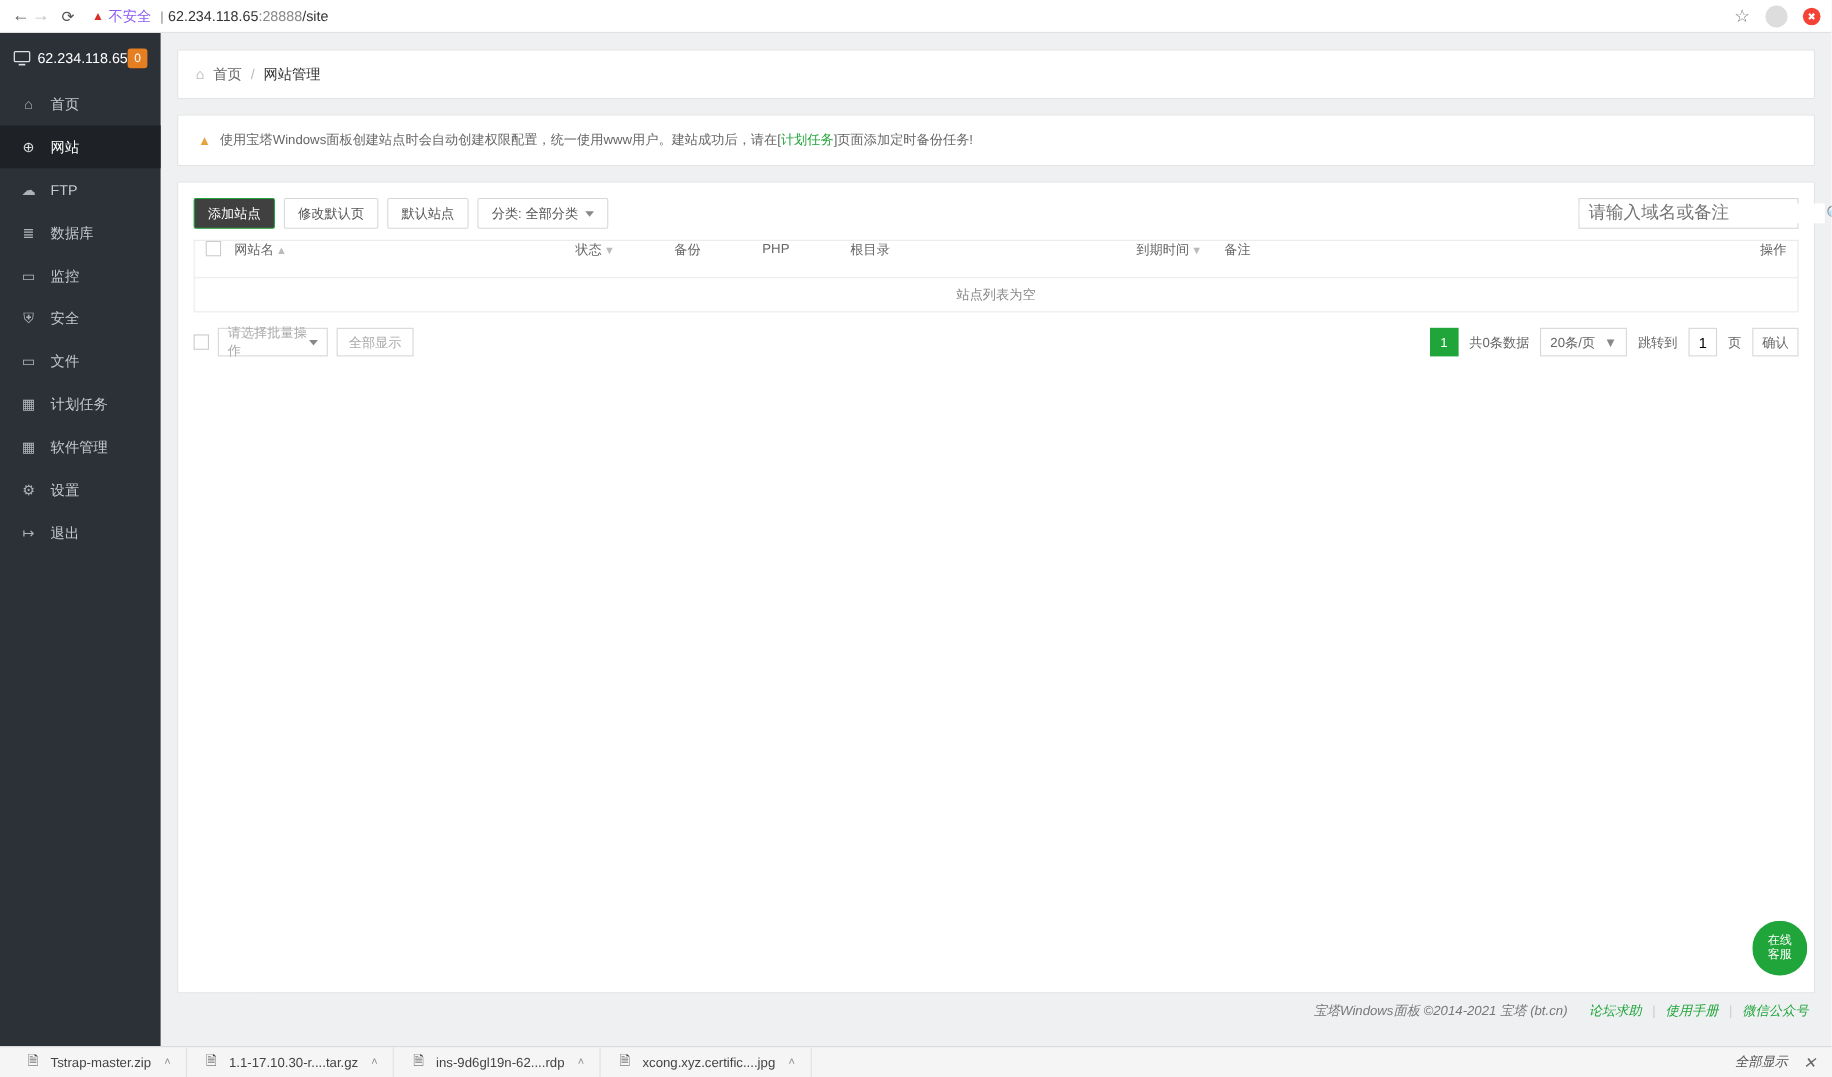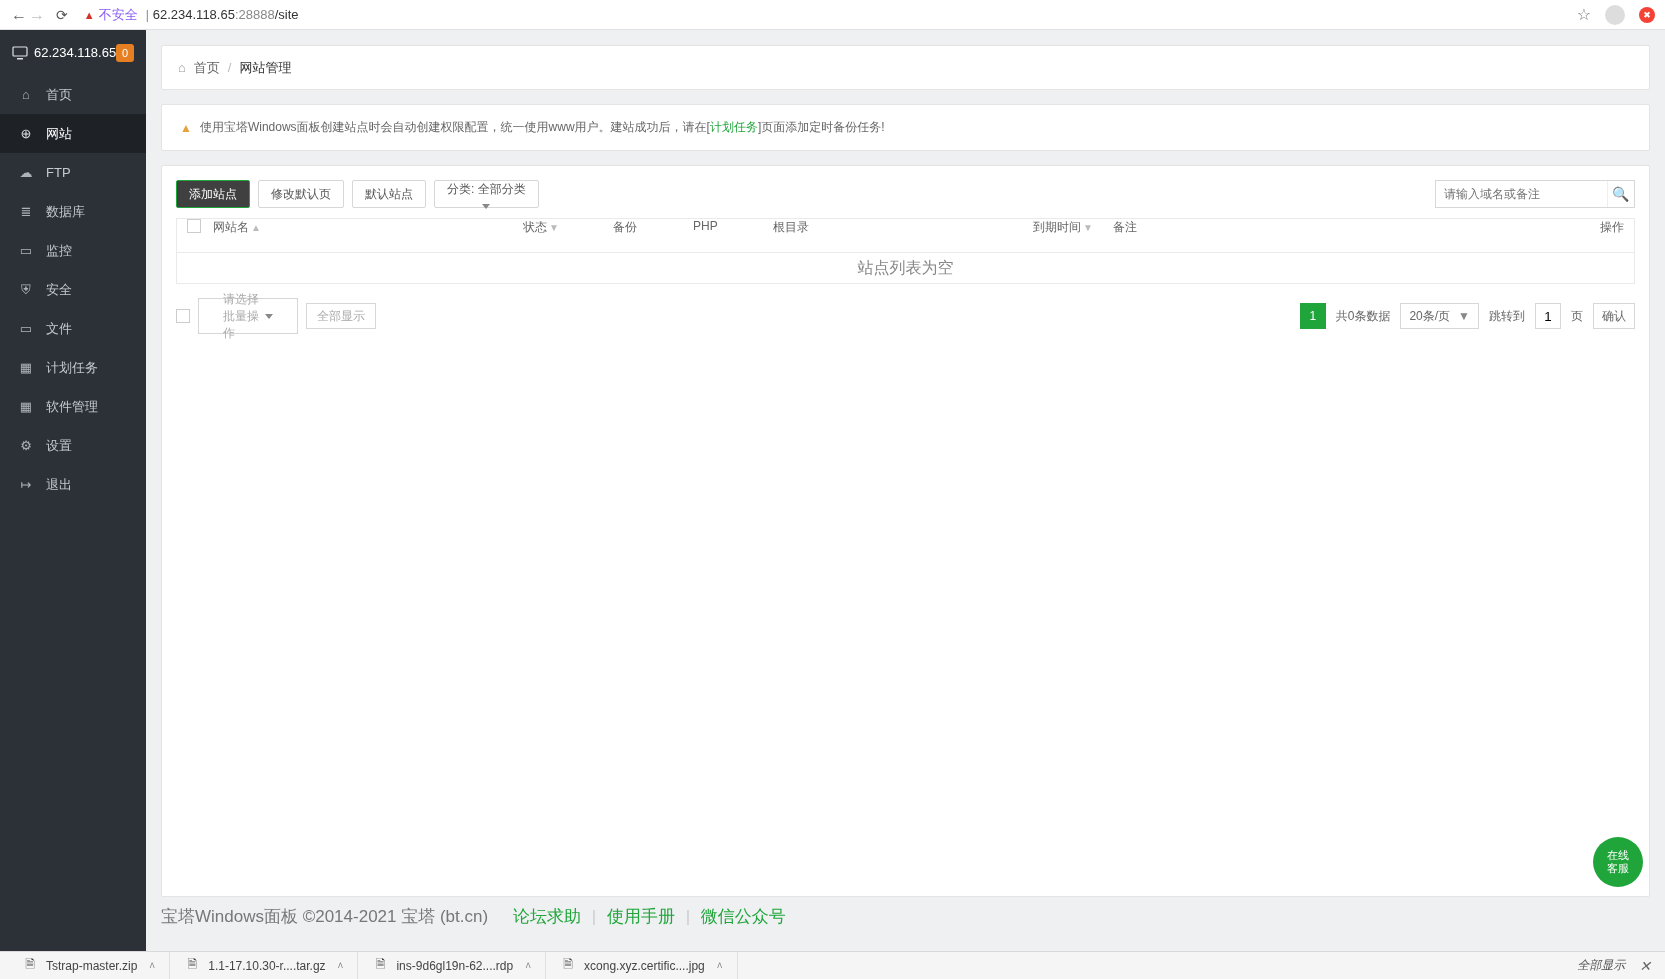--- a/index.html
+++ b/index.html
@@ -39,46 +39,46 @@
 
 .tip-bar { background:#fff; border:1px solid #e4e4e4; border-radius:2px; padding: 14px 18px; margin-top: 14px; font-size:12px; color:#666; display:flex; align-items:center; gap:8px; }
 .tip-bar .warn { color:#e6a23c; }
 .tip-bar .link { color:#20a53a; }
 
 .content { background:#fff; border:1px solid #e4e4e4; border-radius:2px; margin-top: 14px; padding: 14px; flex:1; position:relative; }
 
 .toolbar { display:flex; align-items:center; gap:8px; }
 .btn { height:28px; padding:0 12px; background:#fff; border:1px solid #d7d7d7; border-radius:2px; font-size:12px; color:#555; display:flex; align-items:center; cursor:pointer; }
 .btn.primary { background:#404040; color:#fff; border-color:#20a53a; }
-.btn.sel { gap:6px;flex-direction:column; }
+.btn.sel { gap:6px; }
 .caret { border-left:4px solid transparent;border-right:4px solid transparent;border-top:5px solid #888; }
 .spacer { flex:1; }
 .search-wrap { border:1px solid #d7d7d7; height:28px; width: 200px; display:flex; align-items:center; }
-.search-input { flex:1; border:none; outline:none; padding:0 8px; font-size:12px; }
+.search-input { flex:1; border:none; outline:none; padding:0 8px; font-size:16px; }
 .search-btn { width:28px; display:flex;align-items:center;justify-content:center; color:#888; font-size:14px; cursor:pointer; border-left:1px solid #eee; height:100%;}
 
 .table { margin-top: 10px; border:1px solid #eaeaea; }
 .thead { display:flex; height:34px; align-items:flex-start; font-size:12px; color:#666; border-bottom:1px solid #eaeaea; padding:0 10px; }
 .th-check { width: 26px; }
 .sort-arrow { color:#bbb; font-size:10px; margin-left:2px; }
-.empty-row { height: 30px; display:flex; align-items:center; justify-content:center; color:#888; font-size:16px; }
+.empty-row { height: 30px; display:flex; align-items:center; justify-content:center; color:#888; font-size:12px; }
 
 .pager-row { display:flex; align-items:center; margin-top: 14px; font-size:12px; color:#666; }
-.bulk-sel { border:1px solid #d7d7d7; height:36px; width:100px; padding:0 24px; display:flex; align-items:center; justify-content:space-between; color:#aaa; margin-left:8px; }
+.bulk-sel { border:1px solid #d7d7d7; height:26px; width:100px; padding:0 8px; display:flex; align-items:center; justify-content:space-between; color:#aaa; margin-left:8px; }
 .bulk-btn { border:1px solid #d7d7d7; height:26px; padding:0 10px; display:flex; align-items:center; color:#aaa; margin-left:8px; }
 .pagination { margin-left:auto; display:flex; align-items:center; gap:10px; }
 .page-cur { width:26px;height:26px;background:#20a53a;color:#fff;display:flex;align-items:center;justify-content:center; }
 .page-sel { border:1px solid #d7d7d7; height:26px; padding:0 8px; display:flex; align-items:center; gap:8px; }
 .jump-input { width:26px; height:26px; border:1px solid #d7d7d7; text-align:center; }
 .confirm-btn { border:1px solid #d7d7d7; height:26px; padding:0 8px; display:flex; align-items:center; }
 
 .checkbox { width:14px; height:14px; border:1px solid #ccc; background:#fff; display:inline-block; }
 
 
-.foot-info { text-align:left; font-size:17px; color:#777; padding: 8px 0; }
+.foot-info { text-align:right; font-size:12px; color:#777; padding: 8px 0; font-style: italic; }
 .foot-info .lk { color:#20a53a; margin:0 6px; }
 .foot-info .sep { color:#ccc; }
 
 
 .float-svc { position:fixed; right:22px; bottom:92px; width:50px;height:50px;border-radius:50%;background:#20a53a;color:#fff;display:flex;align-items:center;justify-content:center;font-size:11px;line-height:1.2;text-align:center; }
 
 
 .dl-bar { height:28px; background:#f5f5f5; border-top:1px solid #d9d9d9; display:flex; align-items:center; padding:0 8px; position:fixed; bottom:0; left:0; right:0; }
 .dl-item { display:flex; align-items:center; gap:8px; padding:0 14px; height:100%; border-right:1px solid #e0e0e0; color:#444; font-size:12px; }
 .dl-chev { color:#888; font-size:10px; margin-left:4px; }

